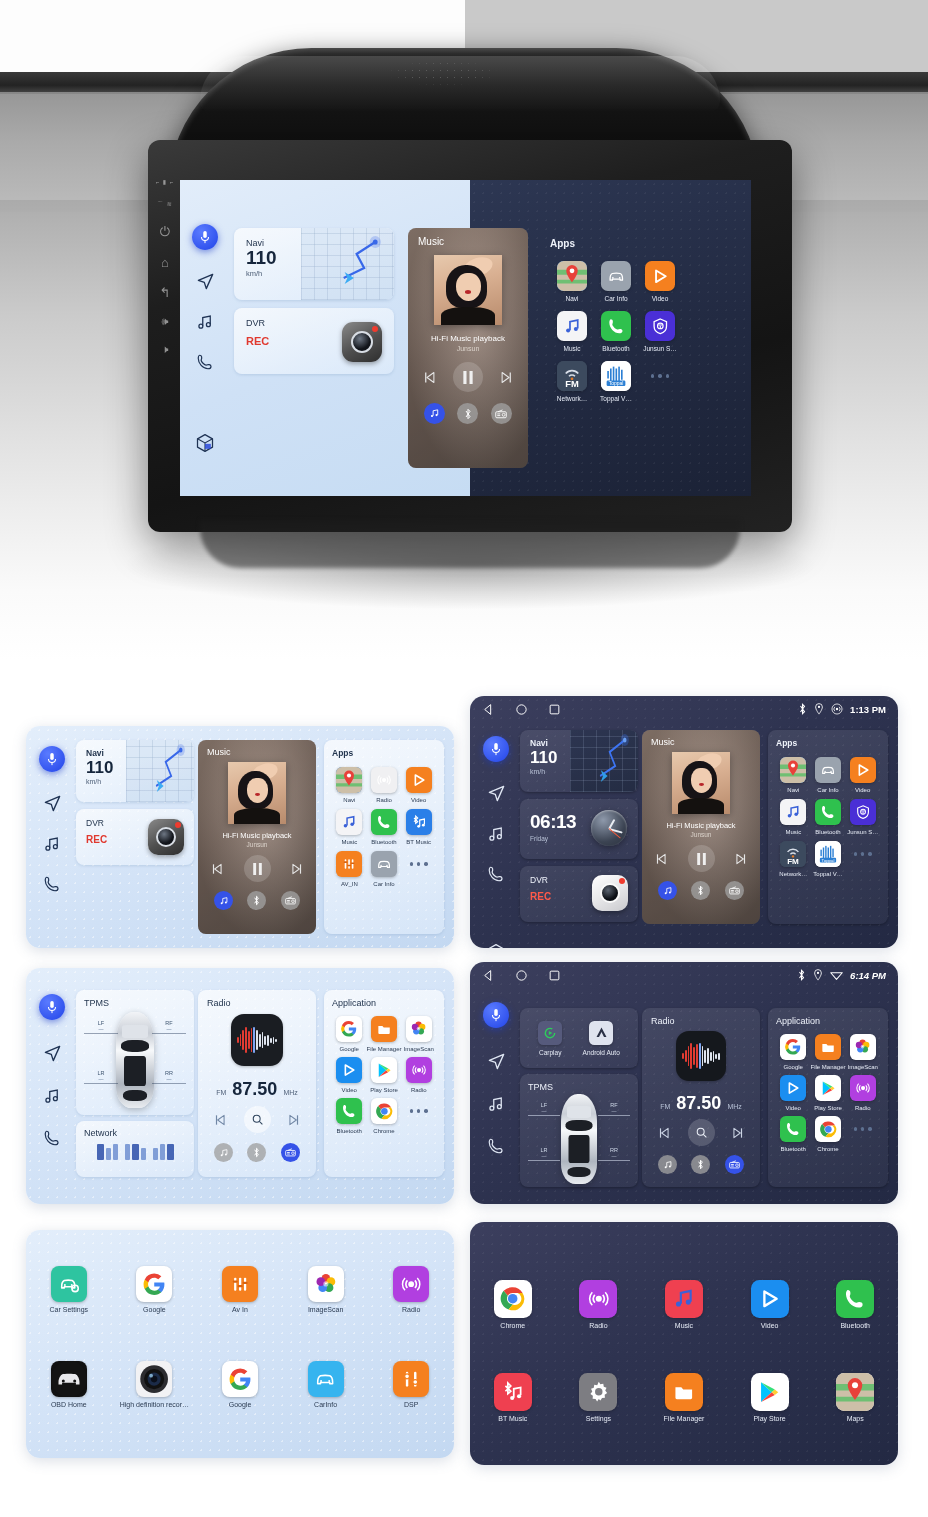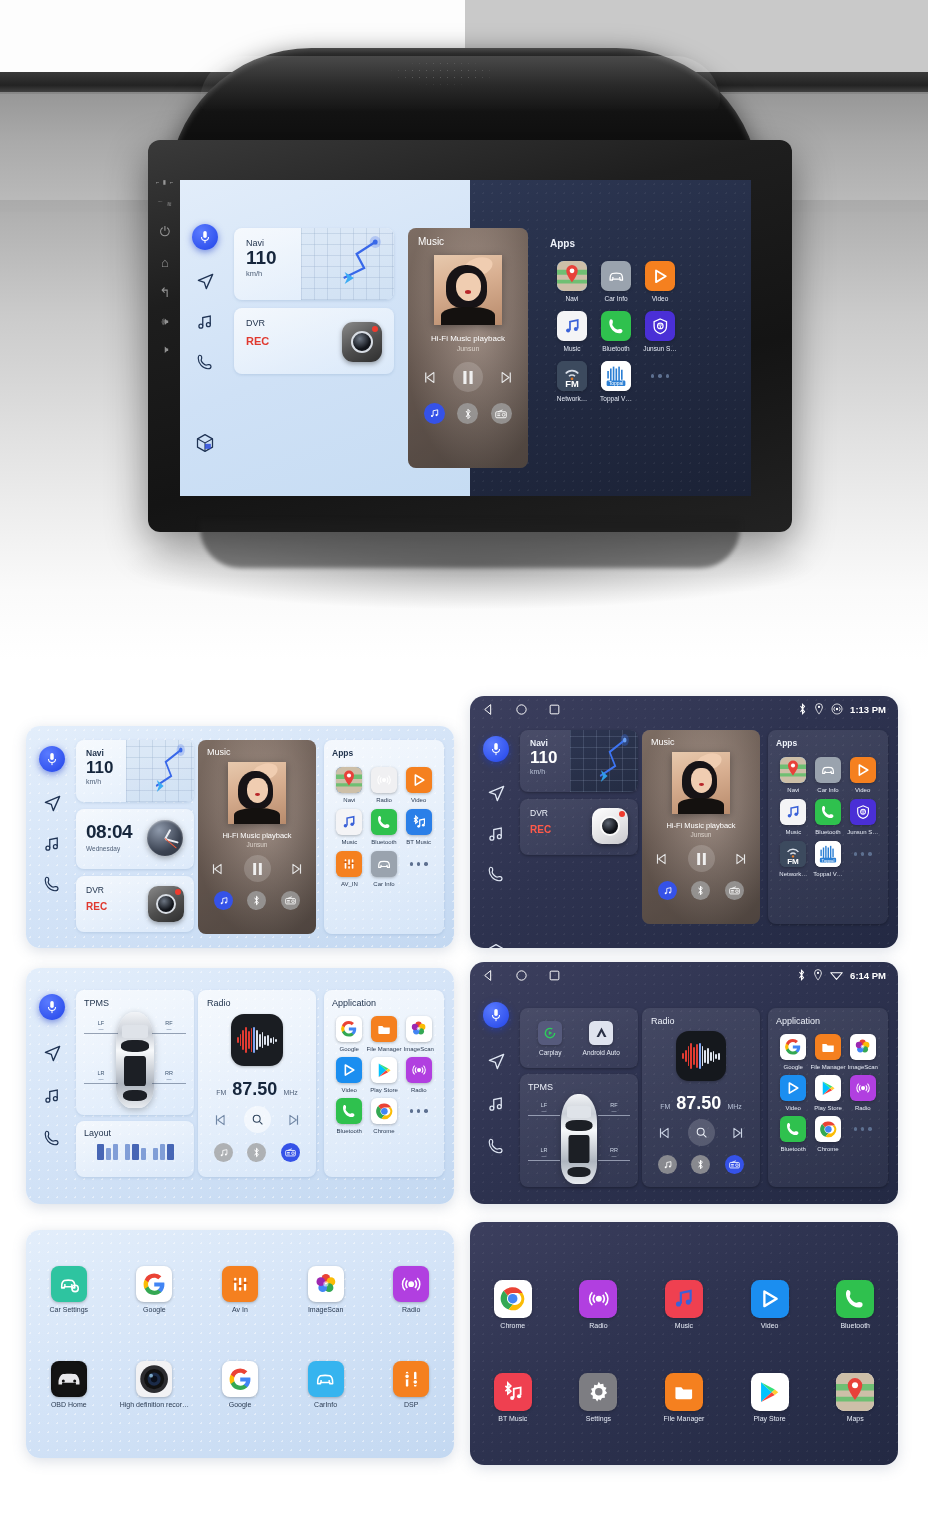--- a/index.html
+++ b/index.html
@@ -436,29 +436,20 @@
                 <path d="M80 10 L58 22 L66 36 L44 46" stroke="#2a5de8" stroke-width="2.4" fill="none"></path>
                 <circle cx="80" cy="10" r="6" fill="#2a5de8" opacity=".25"></circle>
                   <circle cx="80" cy="10" r="2.6" fill="#2a5de8"></circle>
                 <path d="M45 40 L55 46 L45 52 L48 46z" fill="#2fa6f2"></path>
               </svg>
             </div>
             <div class="wtitle" style="font-size:8.5px;font-weight:700;position:relative;z-index:2;">Navi</div>
             <div class="wbig" style="font-size:17px;font-weight:700;line-height:1.15;position:relative;z-index:2;">110</div>
             <div class="wsub" style="font-size:7px;position:relative;z-index:2;">km/h</div>
           </div>
-          <div class="widget" style="position:relative;height:60px;padding:12px 10px;margin-top:7px;">
-            <div class="wbig" style="font-size:19px;font-weight:700;letter-spacing:-.5px;">08:04</div>
-            <div class="wsub" style="font-size:6.5px;margin-top:2px;">Wednesday</div>
-            <div class="clockface" style="position:absolute;right:11px;top:11px;width:36px;height:36px;">
-              <i class="hand" style="left:50%;top:50%;width:11px;height:2px;transform:rotate(-60deg);"></i>
-              <i class="hand" style="left:50%;top:50%;width:14px;height:1.6px;transform:rotate(15deg);"></i>
-              <i class="hand sec" style="left:50%;top:50%;width:15px;height:1px;transform:rotate(40deg);"></i>
-            </div>
-          </div>
           <div class="widget" style="position:relative;height:56px;padding:9px 10px;margin-top:7px;">
             <div class="wtitle" style="font-size:8.5px;">DVR</div>
             <div class="rec" style="font-size:10px;margin-top:6px;">REC</div>
             <div style="position:absolute;right:10px;top:10px;width:36px;height:36px;border-radius:10px;background:linear-gradient(150deg,#8a8a8a,#4e4e4e 55%,#2e2e2e);box-shadow:0 2px 5px rgba(0,0,0,.35);">
               <div style="position:absolute;left:8px;top:8px;width:20px;height:20px;border-radius:50%;background:radial-gradient(circle at 38% 32%,#6d7683,#11141a 62%);border:2px solid #d8dde4;"></div>
               <div style="position:absolute;right:3px;top:3px;width:6px;height:6px;border-radius:50%;background:#ef3b2e;"></div>
             </div>
           </div>
         </div>
 
@@ -676,20 +667,29 @@
               <svg width="100%" height="100%" viewBox="0 0 100 62" preserveAspectRatio="none">
                 <path d="M80 10 L58 22 L66 36 L44 46" stroke="#3d79ff" stroke-width="2.4" fill="none"></path>
                 <circle cx="80" cy="10" r="6" fill="#3d79ff" opacity=".3"></circle>
                   <circle cx="80" cy="10" r="2.6" fill="#6ea8ff"></circle>
                 <path d="M45 40 L55 46 L45 52 L48 46z" fill="#2fa6f2"></path>
               </svg>
             </div>
             <div class="wtitle" style="font-size:8.5px;font-weight:700;position:relative;z-index:2;">Navi</div>
             <div class="wbig" style="font-size:17px;font-weight:700;line-height:1.15;position:relative;z-index:2;">110</div>
             <div class="wsub" style="font-size:7px;position:relative;z-index:2;">km/h</div>
+          </div>
+          <div class="widget" style="position:relative;height:60px;padding:12px 10px;margin-top:7px;">
+            <div class="wbig" style="font-size:19px;font-weight:700;letter-spacing:-.5px;">06:13</div>
+            <div class="wsub" style="font-size:6.5px;margin-top:2px;">Friday</div>
+            <div class="clockface" style="position:absolute;right:11px;top:11px;width:36px;height:36px;">
+              <i class="hand" style="left:50%;top:50%;width:11px;height:2px;transform:rotate(-60deg);"></i>
+              <i class="hand" style="left:50%;top:50%;width:14px;height:1.6px;transform:rotate(15deg);"></i>
+              <i class="hand sec" style="left:50%;top:50%;width:15px;height:1px;transform:rotate(40deg);"></i>
+            </div>
           </div>
           <div class="widget" style="position:relative;height:56px;padding:9px 10px;margin-top:7px;">
             <div class="wtitle" style="font-size:8.5px;">DVR</div>
             <div class="rec" style="font-size:10px;margin-top:6px;">REC</div>
             <div style="position:absolute;right:10px;top:9px;width:36px;height:36px;border-radius:10px;background:linear-gradient(150deg,#ffffff,#e4e4e6 55%,#c9c9cd);box-shadow:0 2px 5px rgba(0,0,0,.35);">
               <div style="position:absolute;left:8px;top:8px;width:20px;height:20px;border-radius:50%;background:radial-gradient(circle at 38% 32%,#5d6572,#0d1016 62%);border:2px solid #fafafa;"></div>
               <div style="position:absolute;right:3px;top:3px;width:6px;height:6px;border-radius:50%;background:#ef3b2e;"></div>
             </div>
           </div>
         </div>
@@ -898,21 +898,21 @@
             <div class="tpmsline" style="margin-top:1px;"></div>
           </div>
           <div class="tpmslbl" style="right:8px;top:80px;width:34px;">
             <div style="font-size:5.5px;color:#415873;">RR</div>
             <div style="font-size:5px;color:#5b7290;">—</div>
             <div class="tpmsline" style="margin-top:1px;"></div>
           </div>
         </div>
 
         <div class="widget" style="position:absolute;left:50px;top:153px;width:118px;height:56px;padding:7px 8px;">
-          <div class="wtitle" style="font-size:9px;">Layout</div>
+          <div class="wtitle" style="font-size:9px;">Network</div>
           <div class="layoutbox" style="margin-top:6px;">
             <div class="lay">
                 <span class="dk" style="width:7px;height:16px;"></span>
                 <span style="width:5px;height:12px;"></span>
                 <span style="width:5px;height:16px;"></span>
               </div>
             <div class="lay">
                 <span style="width:5px;height:16px;"></span>
                 <span class="dk" style="width:7px;height:16px;"></span>
                 <span style="width:5px;height:12px;"></span>
@@ -1097,21 +1097,21 @@
             <svg width="13" height="13" viewBox="0 0 24 24">
                 <path d="M16 3 5 12l11 9z" fill="none" stroke="#fff" stroke-width="1.8" stroke-linejoin="round"></path>
               </svg>
             <svg width="13" height="13" viewBox="0 0 24 24">
                 <circle cx="12" cy="12" r="8.6" fill="none" stroke="#fff" stroke-width="1.8"></circle>
               </svg>
             <svg width="13" height="13" viewBox="0 0 24 24">
                 <rect x="4" y="4" width="16" height="16" rx="1.8" fill="none" stroke="#fff" stroke-width="1.8"></rect>
               </svg>
           </div>
-          <div class="sb-right" style="gap:7px;">
+          <div class="sb-right" style="gap:7px;font-style:italic;">
             <svg width="9" height="12" viewBox="0 0 12 18">
                 <path d="M3 4.5 9 13 6 16V2l3 3-6 8.5" fill="none" stroke="#fff" stroke-width="1.6"></path>
               </svg>
             <svg width="10" height="12" viewBox="0 0 16 20">
                 <path d="M8 1a5.6 5.6 0 0 1 5.6 5.6C13.6 11 8 18.5 8 18.5S2.4 11 2.4 6.6A5.6 5.6 0 0 1 8 1z" fill="none" stroke="#fff" stroke-width="1.4"></path>
                 <circle cx="8" cy="6.6" r="1.9" fill="#fff"></circle>
               </svg>
             <svg width="13" height="11" viewBox="0 0 18 14">
                 <path d="M1 3.2 9 12.4 17 3.2z" fill="none" stroke="#fff" stroke-width="1.4" stroke-linejoin="round"></path>
               </svg>

